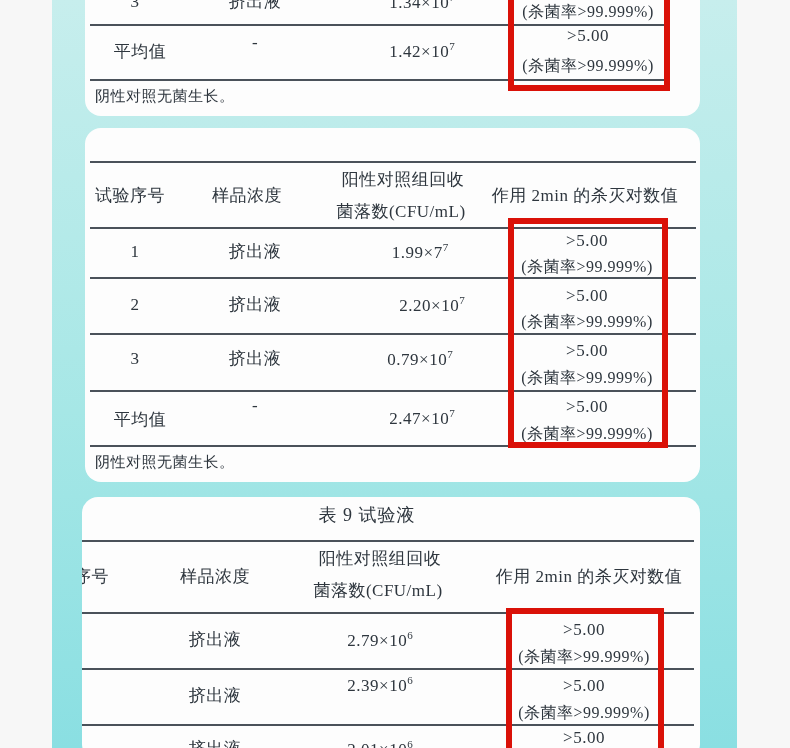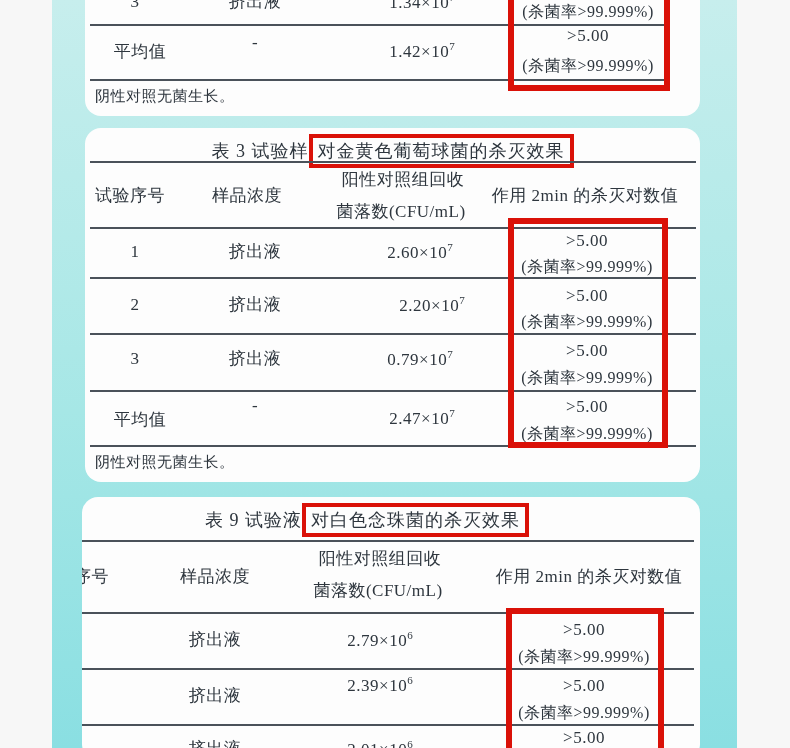--- a/index.html
+++ b/index.html
@@ -39,36 +39,32 @@
     <div class="cell" style="left:170px;top:113px">-</div>
     <div class="cell" style="left:337px;top:121px"><span>1.42×10</span><sup>7</sup></div>
     <div class="cell" style="left:503px;top:106px">&gt;5.00</div>
     <div class="cell small" style="left:503px;top:136px">(杀菌率&gt;99.999%)</div>
     <div class="hl" style="left:5px;top:149px;width:578px"></div>
     <div class="note" style="left:10px;top:166px">阴性对照无菌生长。</div>
     <div class="redbox" style="left:423px;top:0;width:162px;height:161px"></div>
   </div>
 
   <div class="card" style="left:85px;top:128px;width:615px;height:354px;">
-    <div class="title" style="top:6px">
-      <span>表 3 试验样</span>
-        <span class="tbox">对金黄色葡萄球菌的杀灭效果</span>
-    </div>
     <div class="hl" style="left:5px;top:33px;width:606px"></div>
 
     <div class="cell" style="left:45px;top:68px">试验序号</div>
     <div class="cell" style="left:162px;top:68px">样品浓度</div>
     <div class="cell" style="left:318px;top:52px">阳性对照组回收</div>
     <div class="cell" style="left:316px;top:84px">菌落数(CFU/mL)</div>
     <div class="cell" style="left:500px;top:68px">作用 2min 的杀灭对数值</div>
     <div class="hl" style="left:5px;top:99px;width:606px"></div>
 
     <div class="cell" style="left:50px;top:124px">1</div>
     <div class="cell" style="left:170px;top:124px">挤出液</div>
-    <div class="cell" style="left:335px;top:124px"><span>2.60×10</span><sup>7</sup></div>
+    <div class="cell" style="left:335px;top:124px"><span>1.99×7</span><sup>7</sup></div>
     <div class="cell" style="left:502px;top:113px">&gt;5.00</div>
     <div class="cell small" style="left:502px;top:139px">(杀菌率&gt;99.999%)</div>
     <div class="hl" style="left:5px;top:149px;width:606px"></div>
 
     <div class="cell" style="left:50px;top:177px">2</div>
     <div class="cell" style="left:170px;top:177px">挤出液</div>
     <div class="cell" style="left:347px;top:177px"><span>2.20×10</span><sup>7</sup></div>
     <div class="cell" style="left:502px;top:168px">&gt;5.00</div>
     <div class="cell small" style="left:502px;top:194px">(杀菌率&gt;99.999%)</div>
     <div class="hl" style="left:5px;top:205px;width:606px"></div>
@@ -86,21 +82,20 @@
     <div class="cell" style="left:502px;top:279px">&gt;5.00</div>
     <div class="cell small" style="left:502px;top:306px">(杀菌率&gt;99.999%)</div>
     <div class="hl" style="left:5px;top:317px;width:606px"></div>
     <div class="note" style="left:10px;top:334px">阴性对照无菌生长。</div>
     <div class="redbox" style="left:423px;top:90px;width:160px;height:230px"></div>
   </div>
 
   <div class="card" style="left:82px;top:497px;width:618px;height:263px;">
     <div class="title" style="top:6px;transform:translateX(-24px)">
       <span>表 9 试验液</span>
-        <span class="tbox">对白色念珠菌的杀灭效果</span>
     </div>
     <div class="hl" style="left:0;top:43px;width:612px"></div>
 
     <div class="cell" style="left:-8px;top:80px">试验序号</div>
     <div class="cell" style="left:133px;top:80px">样品浓度</div>
     <div class="cell" style="left:298px;top:62px">阳性对照组回收</div>
     <div class="cell" style="left:296px;top:94px">菌落数(CFU/mL)</div>
     <div class="cell" style="left:507px;top:80px">作用 2min 的杀灭对数值</div>
     <div class="hl" style="left:0;top:115px;width:612px"></div>
 

